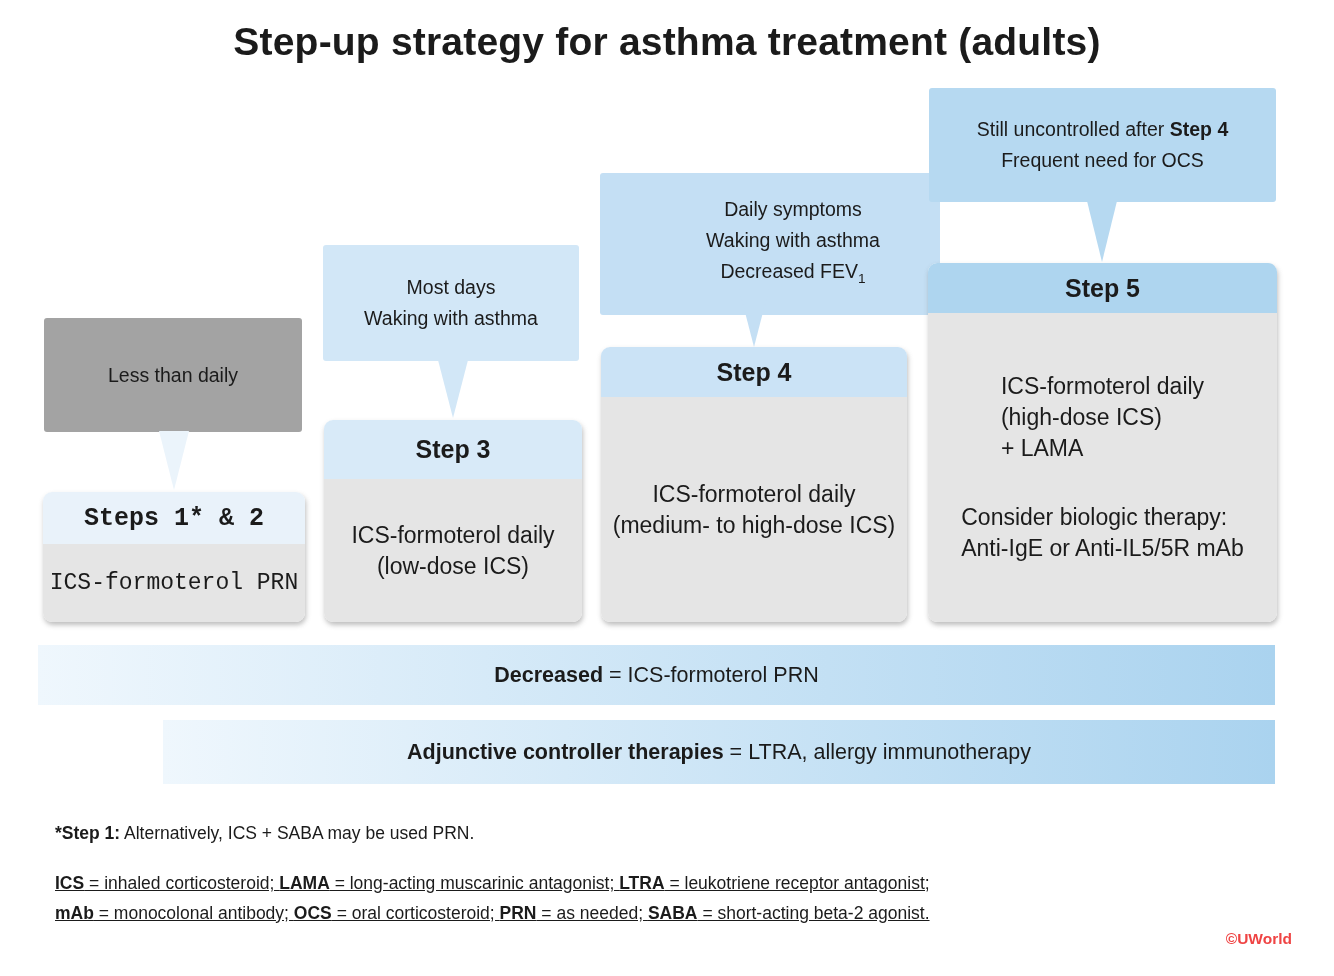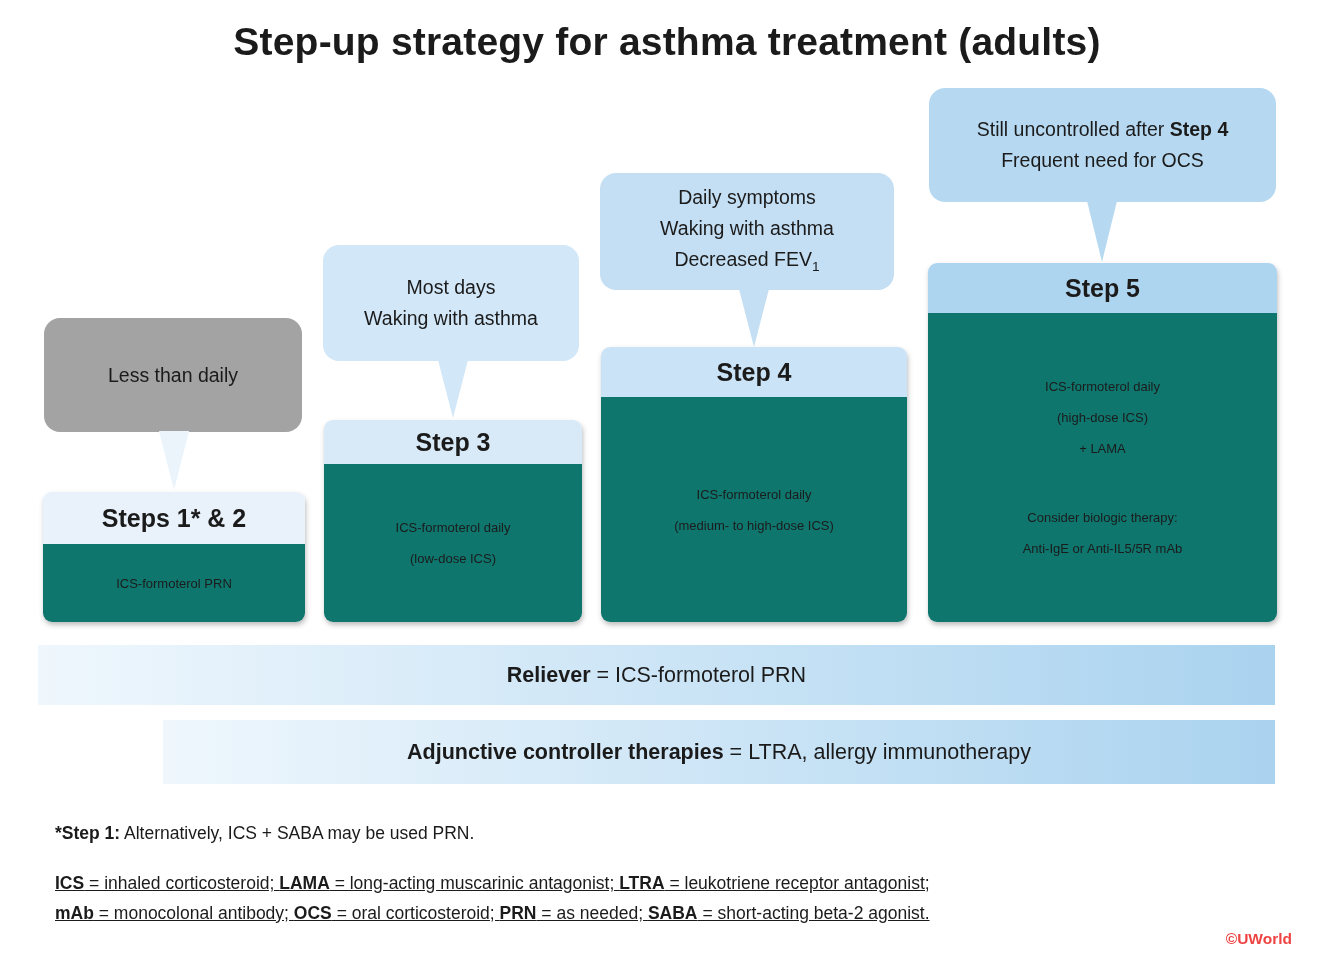--- a/index.html
+++ b/index.html
@@ -5,37 +5,37 @@
   html,body{margin:0;padding:0;background:#fff;}
   .canvas{
     position:relative;width:1334px;height:976px;background:#ffffff;
     font-family:"Liberation Sans",sans-serif;color:#1b1b1b;overflow:hidden;
   }
   .title{
     position:absolute;top:20px;left:0;width:100%;text-align:center;
     font-size:39px;font-weight:bold;letter-spacing:.2px;
   }
   .bubble{
-    position:absolute;border-radius:16px;
+    position:absolute;border-radius:3px;
     display:flex;flex-direction:column;justify-content:center;align-items:center;
     font-size:19.5px;line-height:31px;text-align:center;
   }
   .tail{position:absolute;-webkit-clip-path:polygon(0 0,100% 0,50% 100%);clip-path:polygon(0 0,100% 0,50% 100%);}
   .stepbox{
     position:absolute;background:#ffffff;border-radius:9px;
     box-shadow:1px 3px 5px rgba(110,110,110,.45);
     display:flex;flex-direction:column;overflow:hidden;
   }
   .stepbox .hdr{
     flex:0 0 auto;display:flex;align-items:center;justify-content:center;
     font-size:25px;font-weight:bold;
   }
   .stepbox .bod{
     flex:1 1 auto;display:flex;flex-direction:column;justify-content:center;align-items:center;
-    font-size:13px;line-height:31px;text-align:center;background:#0f766e;
+    font-size:23px;line-height:31px;text-align:left;background:#e5e5e5;
   }
   .stepbox .bod .grp{margin:0;}
   .stepbox .bod .grp + .grp{margin-top:38px;}
   .bar{
     position:absolute;display:flex;align-items:center;justify-content:center;
     font-size:21.5px;text-align:center;
   }
   .bar b{margin-right:0;}
   .fnote{position:absolute;left:55px;font-size:17.5px;line-height:30px;}
   .wm{position:absolute;right:42px;top:930px;font-size:15.5px;font-weight:600;color:#ef4444;}
@@ -45,41 +45,41 @@
 <body>
 
 <div class="canvas">
 
   <div class="title">Step-up strategy for asthma treatment (adults)</div>
 
   <div class="bubble" style="left: 44px; top: 318px; width: 258px; height: 114px; background: #a3a3a3;">
       <div><span>Less than daily</span></div>
     </div>
   <div class="tail" style="left: 159px; top: 431px; width: 30px; height: 59px; background: rgb(235, 244, 251);"></div>
-  <div class="stepbox" style="left:43px;top:492px;width:262px;height:130px;">
+  <div class="stepbox" style="left:43px;top:492px;width:262px;height:130px;font-family:Liberation Mono, monospace;">
     <div class="hdr" style="height: 52px; background: rgb(233, 242, 250);">Steps 1* &amp; 2</div>
     <div class="bod">
         <div><span>ICS-formoterol PRN</span></div>
       </div>
   </div>
 
   <div class="bubble" style="left: 323px; top: 245px; width: 256px; height: 116px; background: rgb(210, 231, 247);">
       <div><span>Most days</span></div>
       <div><span>Waking with asthma</span></div>
     </div>
   <div class="tail" style="left: 438px; top: 360px; width: 30px; height: 58px; background: rgb(210, 231, 247);"></div>
   <div class="stepbox" style="left:324px;top:420px;width:258px;height:202px;">
-    <div class="hdr" style="height: 44px; background: rgb(216, 234, 248);">Step 3</div>
+    <div class="hdr" style="height: 59px; background: rgb(216, 234, 248);">Step 3</div>
     <div class="bod">
         <div><span>ICS-formoterol daily</span></div>
         <div><span>(low-dose ICS)</span></div>
       </div>
   </div>
 
-  <div class="bubble" style="left: 600px; top: 173px; width: 294px; height: 117px; background: rgb(196, 223, 244);">
+  <div class="bubble" style="left: 600px; top: 173px; width: 294px; height: 142px; background: rgb(196, 223, 244); padding-left: 46px;">
       <div><span>Daily symptoms</span></div>
       <div><span>Waking with asthma</span></div>
       <div><span>Decreased FEV</span><sub>1</sub></div>
     </div>
   <div class="tail" style="left: 739px; top: 289px; width: 30px; height: 58px; background: rgb(196, 223, 244);"></div>
   <div class="stepbox" style="left:601px;top:347px;width:306px;height:275px;">
     <div class="hdr" style="height: 50px; background: rgb(203, 227, 246);">Step 4</div>
     <div class="bod">
         <div><span>ICS-formoterol daily</span></div>
         <div><span>(medium- to high-dose ICS)</span></div>
@@ -100,21 +100,21 @@
           <div><span>+ LAMA</span></div>
         </div>
       <div class="grp">
           <div><span>Consider biologic therapy:</span></div>
           <div><span>Anti-IgE or Anti-IL5/5R mAb</span></div>
         </div>
     </div>
   </div>
 
   <div class="bar" style="left: 38px; top: 645px; width: 1237px; height: 60px; background: linear-gradient(to right, rgb(239, 247, 253), rgb(170, 211, 239));">
-    <span><b>Reliever</b><span> = ICS-formoterol PRN</span></span>
+    <span><b>Decreased</b><span> = ICS-formoterol PRN</span></span>
   </div>
 
   <div class="bar" style="left: 163px; top: 720px; width: 1112px; height: 64px; background: linear-gradient(to right, rgb(239, 247, 253), rgb(170, 211, 239));">
     <span><b>Adjunctive controller therapies</b><span> = LTRA, allergy immunotherapy</span></span>
   </div>
 
   <div class="fnote" style="top:818px;">
     <b>*Step 1:</b><span> Alternatively, ICS + SABA may be used PRN.</span>
   </div>
 

